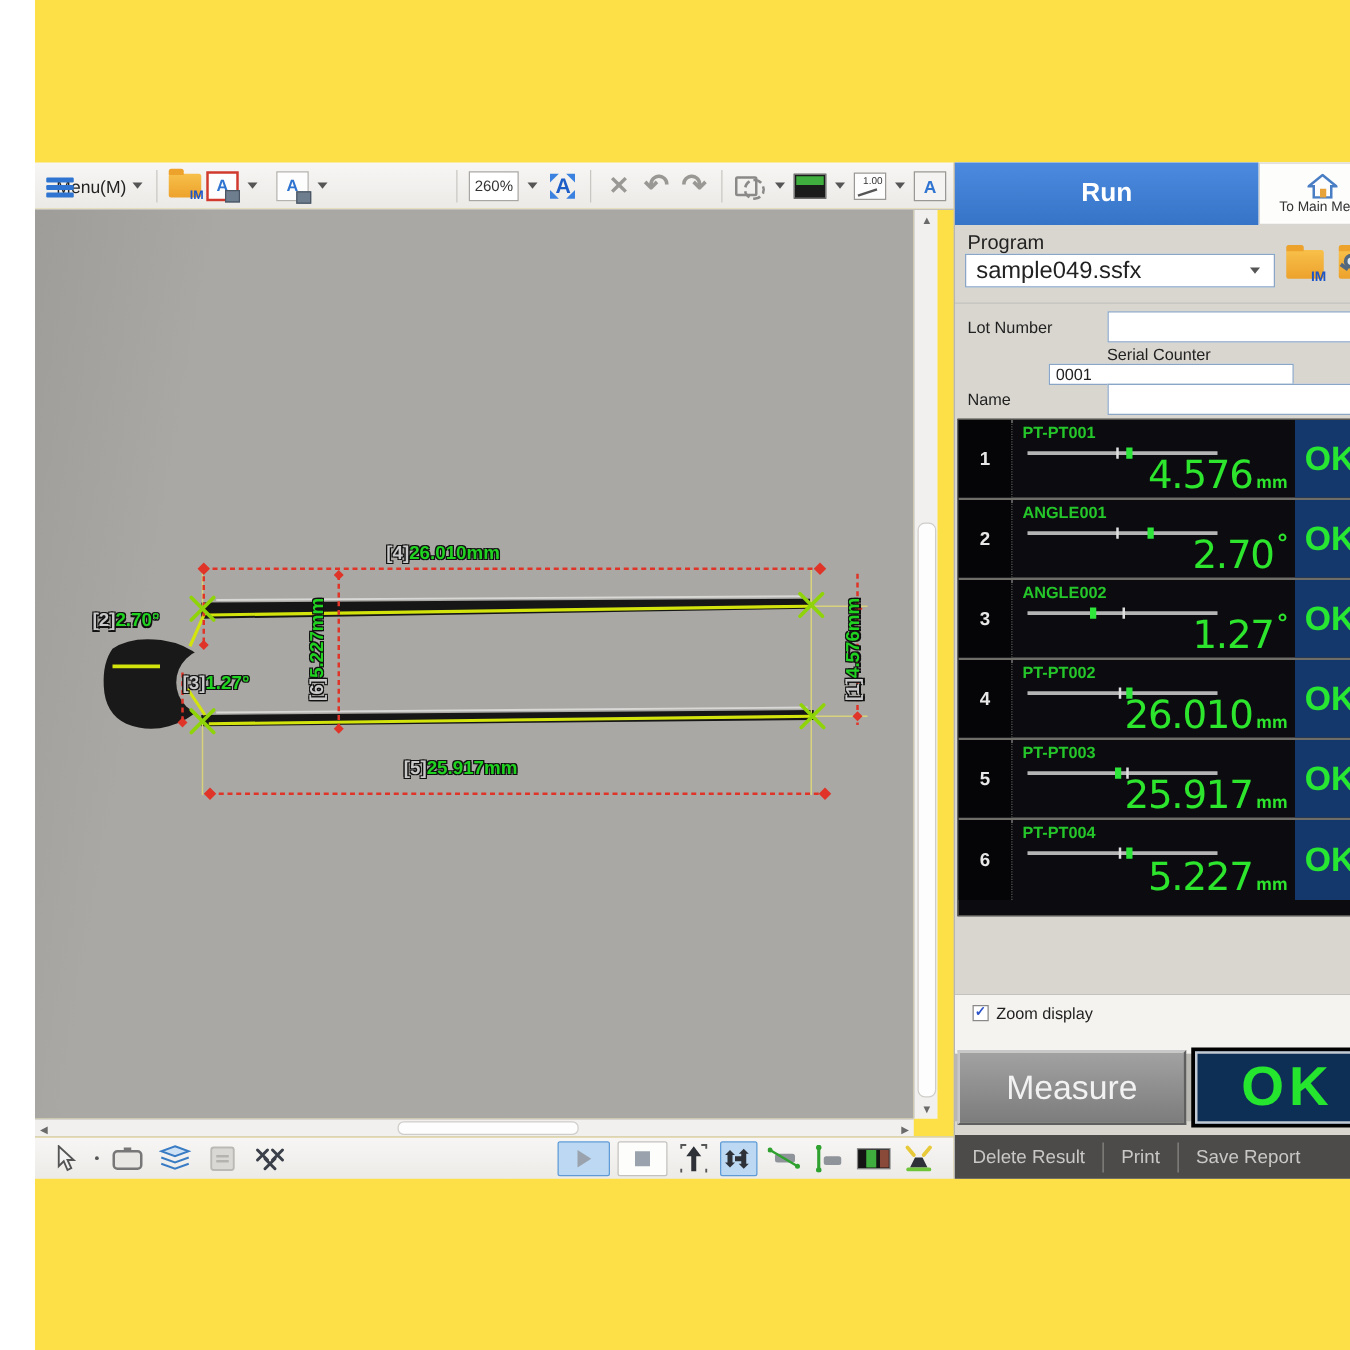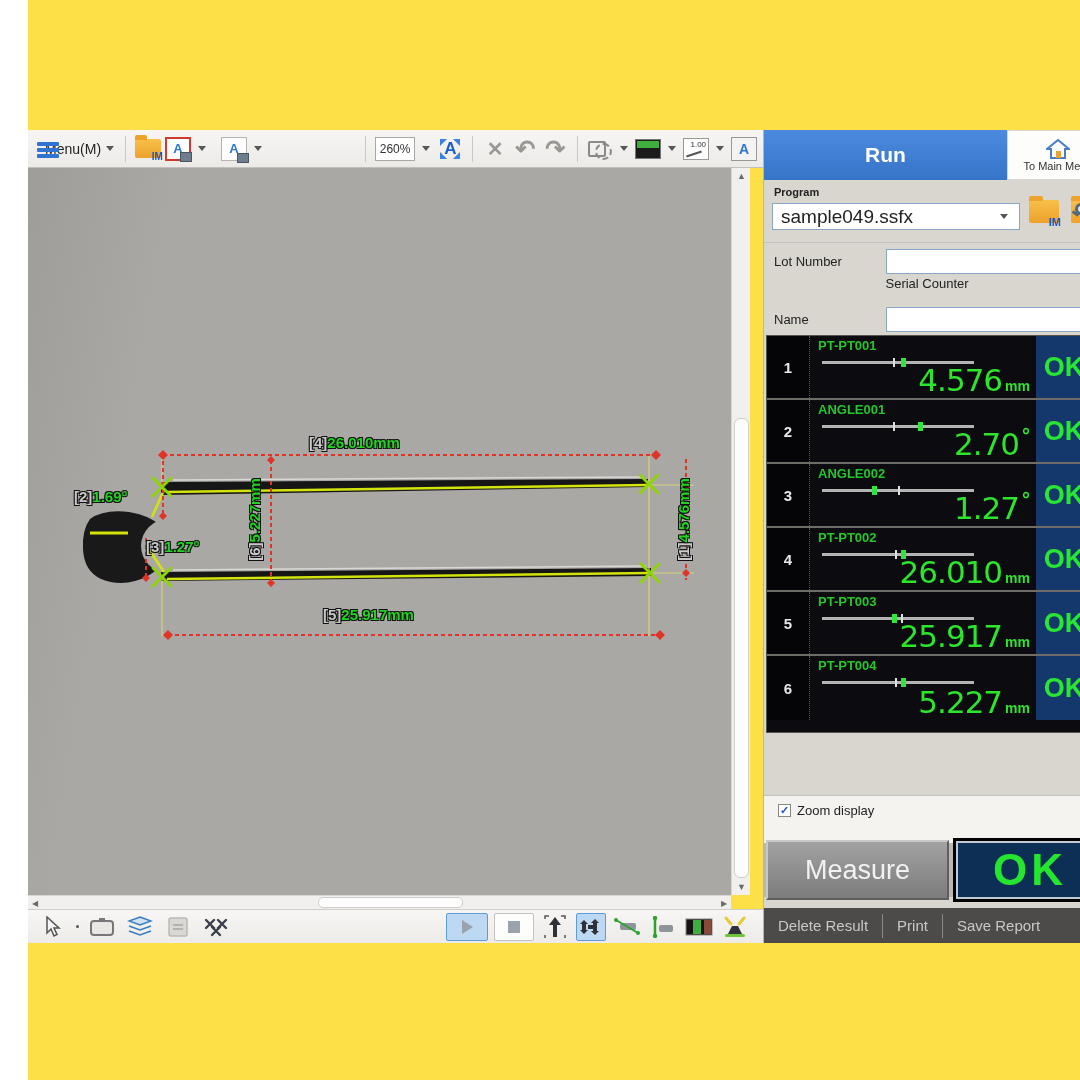--- a/index.html
+++ b/index.html
@@ -91,21 +91,21 @@
   
   .panel { position:absolute; left:735px; top:130px; width:345px; height:813px; background:#d9d6cf;
            border-left:1px solid #b7b5b1; }
   .p-head { position:absolute; left:0; top:0; width:345px; height:50px; background:#fff; display:flex; }
   .run-banner { width:243px; height:50px; background:linear-gradient(#4b8ade,#3674c8); color:#fff;
                 font-size:21px; font-weight:bold; display:flex; align-items:center; justify-content:center; }
   .main-menu-tab { flex:1; background:#fdfdfc; border:1px solid #d8d6d2; display:flex; flex-direction:column;
                 align-items:center; justify-content:center; gap:1px; }
   .main-menu-tab .lbl { font-size:11px; color:#333; }
   .program-sec { position:absolute; left:0; top:50px; width:345px; height:62px; }
-  .program-lbl { position:absolute; left:10px; top:6px; font-size:11px; color:#222;font-weight:bold; }
+  .program-lbl { position:absolute; left:10px; top:6px; font-size:16px; color:#222; }
   .program-select { position:absolute; left:8px; top:23px; width:248px; height:27px; background:#fff;
                 border:1px solid #8aa6c6; display:flex; align-items:center; padding:0 8px; }
   .program-select .txt { flex:1; font-size:19px; color:#222; }
   .prog-icons { position:absolute; right:8px; top:20px; display:flex; gap:12px; align-items:flex-end; }
   .folder-lg { width:30px; height:23px; background:linear-gradient(#f7c04a,#eda22c); border-radius:2px; position:relative; }
   .folder-lg::before { content:""; position:absolute; left:0; top:-4px; width:14px; height:5px;
                 background:#eda22c; border-radius:2px 2px 0 0; }
   .folder-lg .im { position:absolute; right:-2px; bottom:-5px; font-size:11px; font-weight:bold; color:#1d55c8; }
   .folder-lg .page { position:absolute; right:-4px; top:-5px; width:10px; height:13px; background:#fdfdfb;
                 border:1px solid #c9c7c3; }
@@ -295,21 +295,21 @@
 
       <g stroke="#8fd408" stroke-width="3" stroke-linecap="round">
         <path d="M125,310 L143,328 M143,310 L125,328"></path>
         <path d="M125,400 L143,418 M143,400 L125,418"></path>
         <path d="M612,307 L630,325 M630,307 L612,325"></path>
         <path d="M613,396 L631,414 M631,396 L613,414"></path>
       </g>
     </svg>
 
     <div class="dim" style="left:46px;  top:320px;">
-      <span class="tag">[2]</span><span class="val">1.69°</span>
+      <span class="tag">[2]</span><span class="val">2.70°</span>
     </div>
     <div class="dim" style="left:118px; top:370px;">
       <span class="tag">[3]</span><span class="val">1.27°</span>
     </div>
     <div class="dim" style="left:281px; top:266px;">
       <span class="tag">[4]</span><span class="val">26.010mm</span>
     </div>
     <div class="dim" style="left:295px; top:438px;">
       <span class="tag">[5]</span><span class="val">25.917mm</span>
     </div>
@@ -458,20 +458,21 @@
       </div>
     </div>
 
     <div class="fields-sec">
       <div class="f-row" style="top:4px;">
         <span class="lbl">Lot Number</span>
         <input value="" style="">
       </div>
       <div class="f-row" style="top:33px;flex-direction:column;">
         <span class="lbl">Serial Counter</span>
+        <input value="0001" style="">
       </div>
       <div class="f-row" style="top:62px;">
         <span class="lbl">Name</span>
         <input value="" style="">
       </div>
       <div class="f-scroll">
         <span class="b" style="top:0;">▲</span>
         <span class="th"></span>
         <span class="b" style="bottom:0;">▼</span>
       </div>

